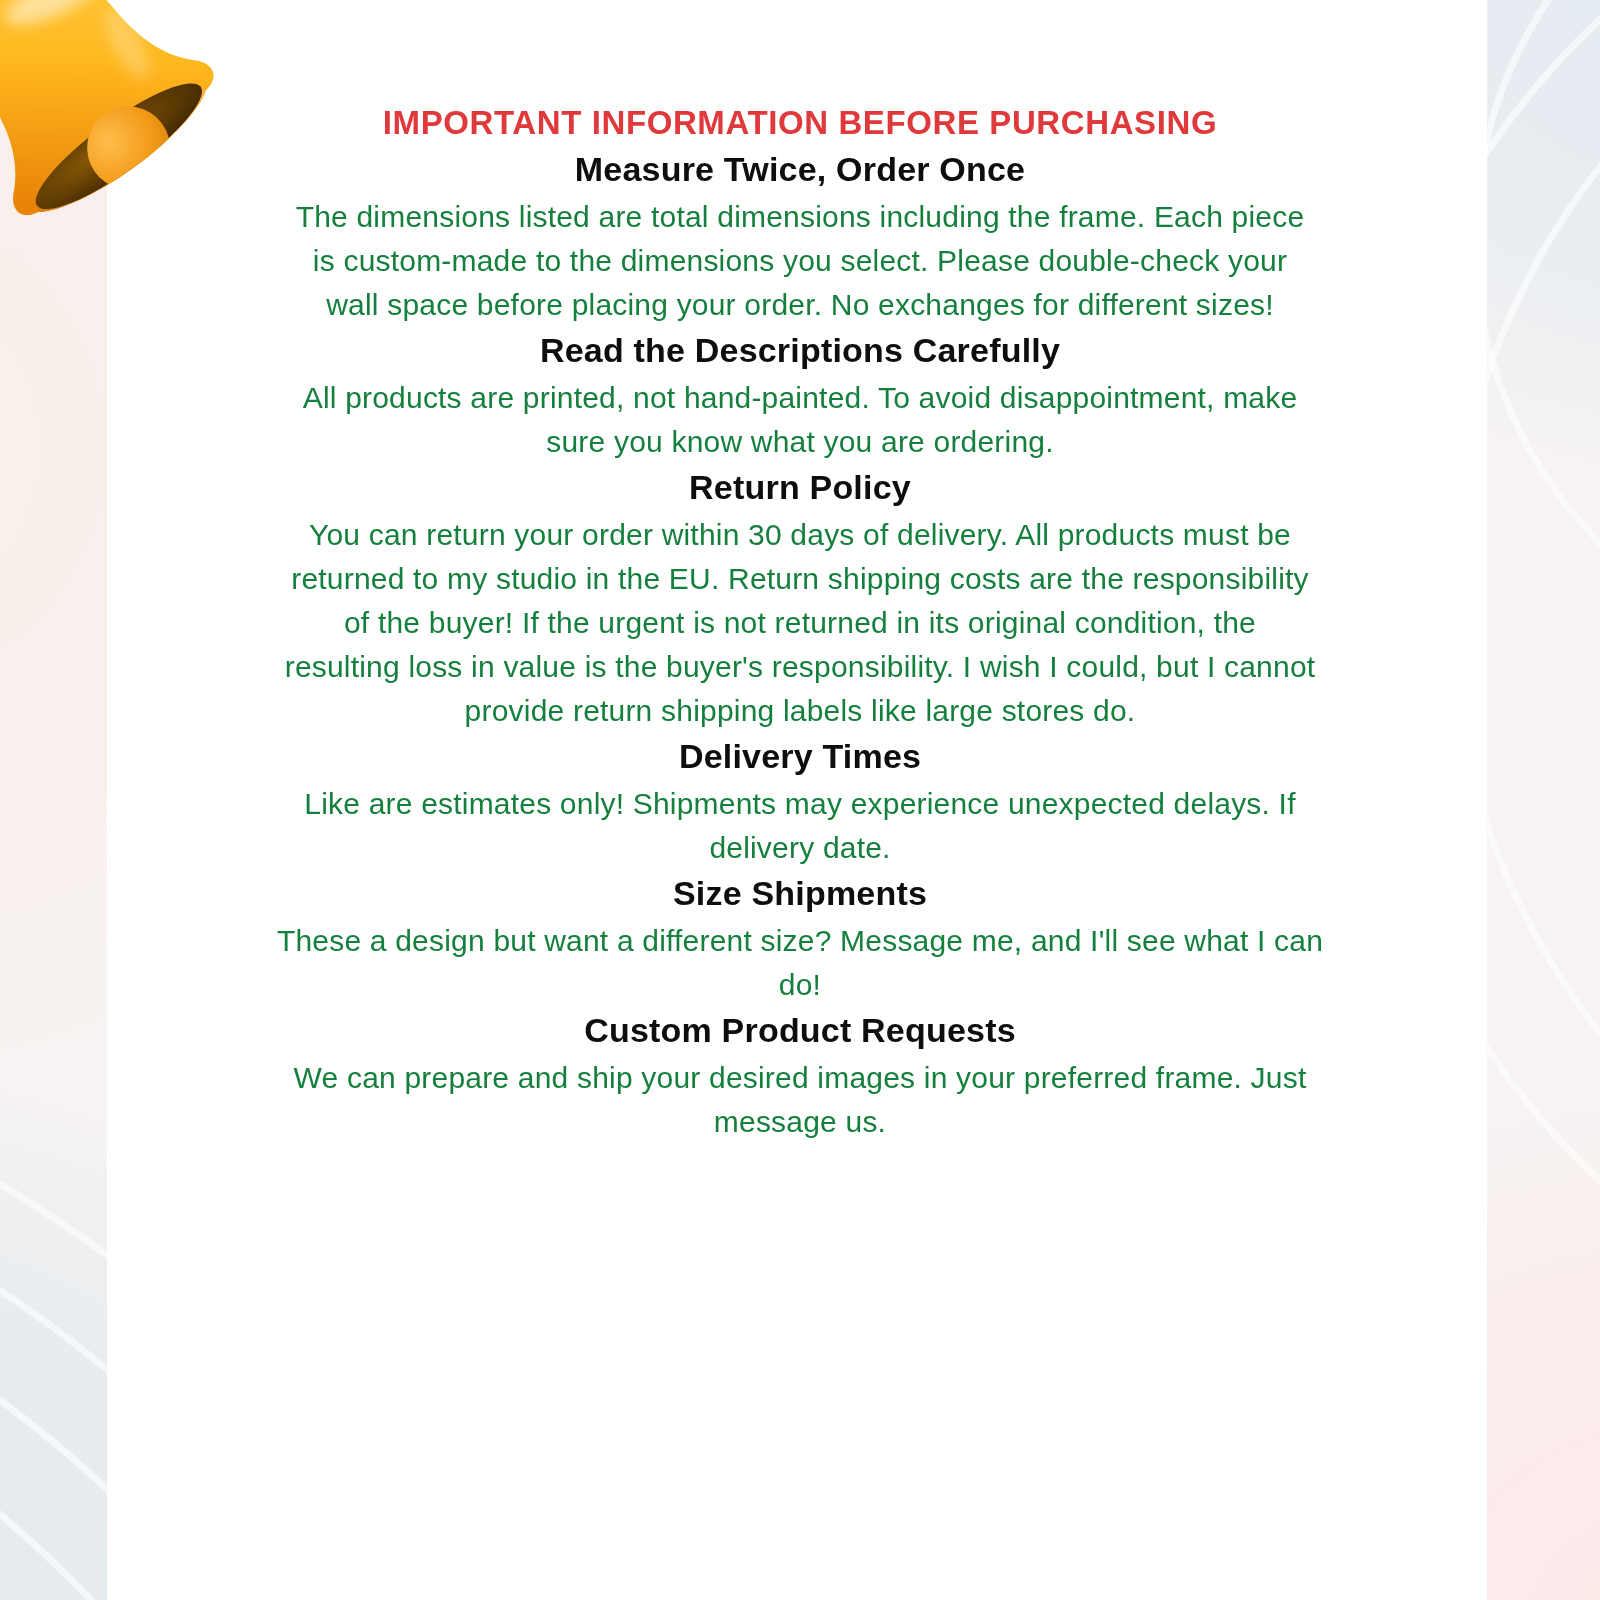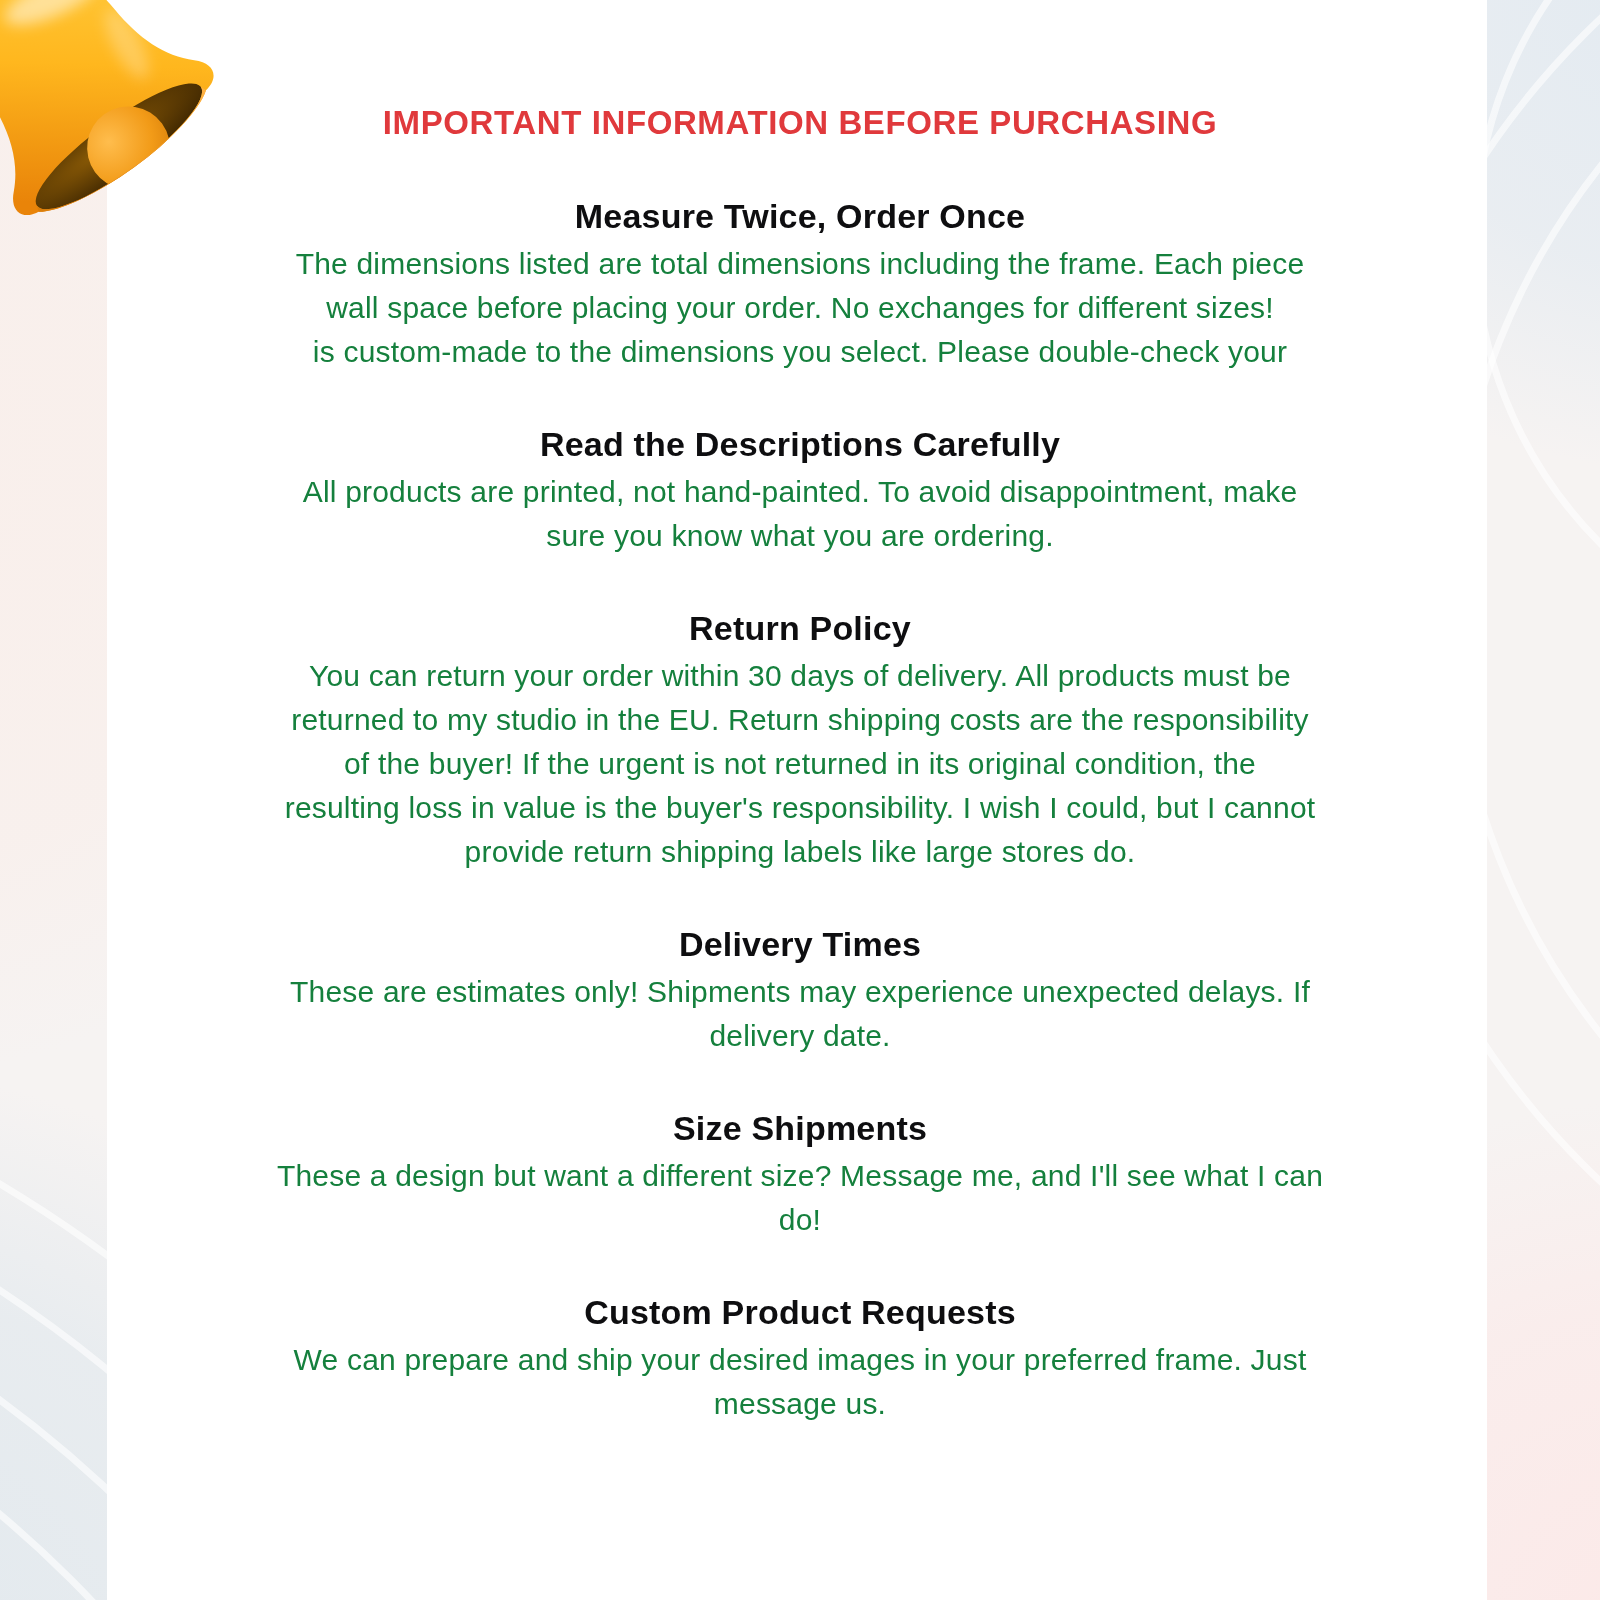--- a/index.html
+++ b/index.html
@@ -21,21 +21,21 @@
   .bell-wrap{position:absolute;left:0;top:0;width:270px;height:215px;z-index:4;}
   .content{
     position:absolute;left:0;top:0;width:1600px;z-index:3;
     text-align:center;color:#1d1d1f;
   }
   .inner{width:1290px;margin:0 auto;padding-top:100px;}
   h1.page-title{
     margin:0;font-size:33px;line-height:46px;font-weight:bold;
     letter-spacing:.6px;color:#e0393c;
   }
-  section.sec{margin-top:47px;}
+  section.sec{}
   section.sec h2{
     margin:0 0 3px 0;font-size:34px;line-height:46px;font-weight:bold;color:#0e0e10;
     letter-spacing:.2px;
   }
   section.sec .line{
     margin:0;font-size:30px;line-height:44px;font-weight:400;color:#15803d;
     letter-spacing:.2px;
   }
 </style>
 </head>
@@ -101,42 +101,42 @@
   </svg>
 </div>
 
 <div class="content">
   <div class="inner">
     <h1 class="page-title">IMPORTANT INFORMATION BEFORE PURCHASING</h1>
 
     <section class="sec">
       <h2>Measure Twice, Order Once</h2>
       <div class="line">The dimensions listed are total dimensions including the frame. Each piece</div>
+      <div class="line">is custom-made to the dimensions you select. Please double-check your</div>
       <div class="line">wall space before placing your order. No exchanges for different sizes!</div>
-      <div class="line">is custom-made to the dimensions you select. Please double-check your</div>
     </section>
 
     <section class="sec">
       <h2>Read the Descriptions Carefully</h2>
       <div class="line">All products are printed, not hand-painted. To avoid disappointment, make</div>
       <div class="line">sure you know what you are ordering.</div>
     </section>
 
     <section class="sec">
       <h2>Return Policy</h2>
       <div class="line">You can return your order within 30 days of delivery. All products must be</div>
       <div class="line">returned to my studio in the EU. Return shipping costs are the responsibility</div>
       <div class="line">of the buyer! If the urgent is not returned in its original condition, the</div>
       <div class="line">resulting loss in value is the buyer's responsibility. I wish I could, but I cannot</div>
       <div class="line">provide return shipping labels like large stores do.</div>
     </section>
 
     <section class="sec">
       <h2>Delivery Times</h2>
-      <div class="line">These are estimates only! Shipments may experience unexpected delays. If</div>
+      <div class="line">Like are estimates only! Shipments may experience unexpected delays. If</div>
       <div class="line">delivery date.</div>
     </section>
 
     <section class="sec">
       <h2>Size Shipments</h2>
       <div class="line">These a design but want a different size? Message me, and I'll see what I can</div>
       <div class="line">do!</div>
     </section>
 
     <section class="sec">

